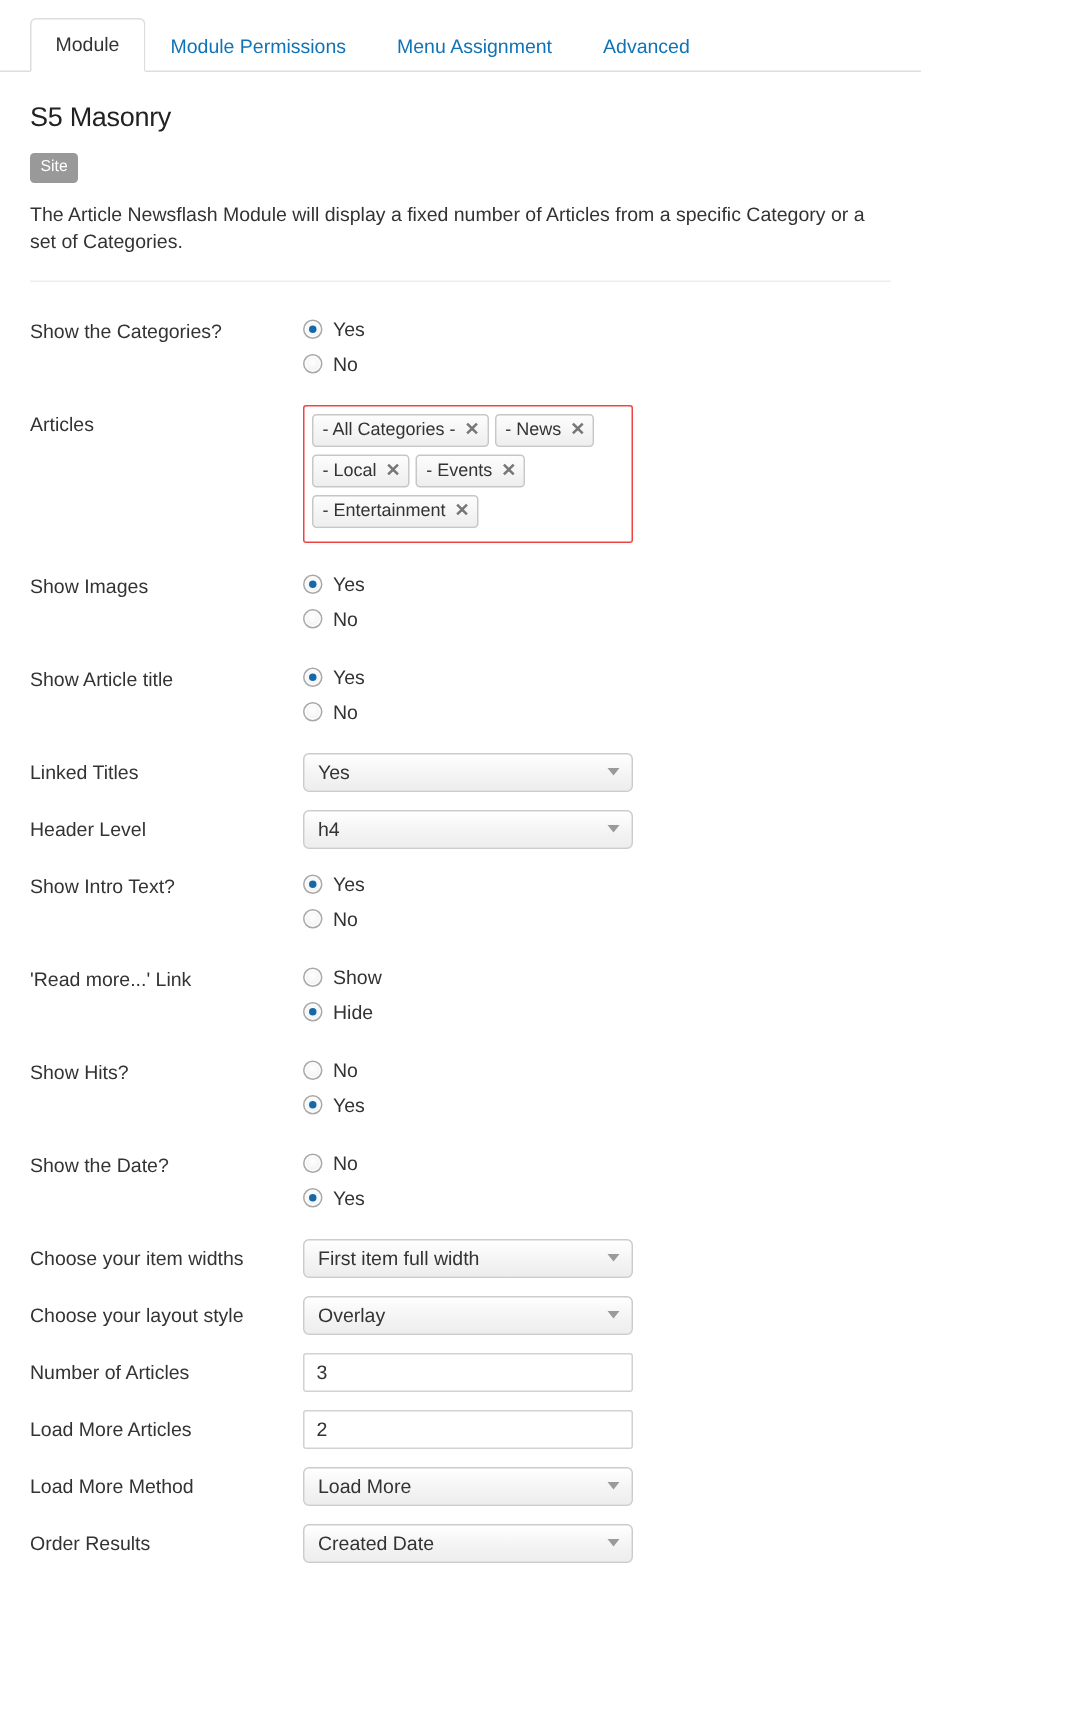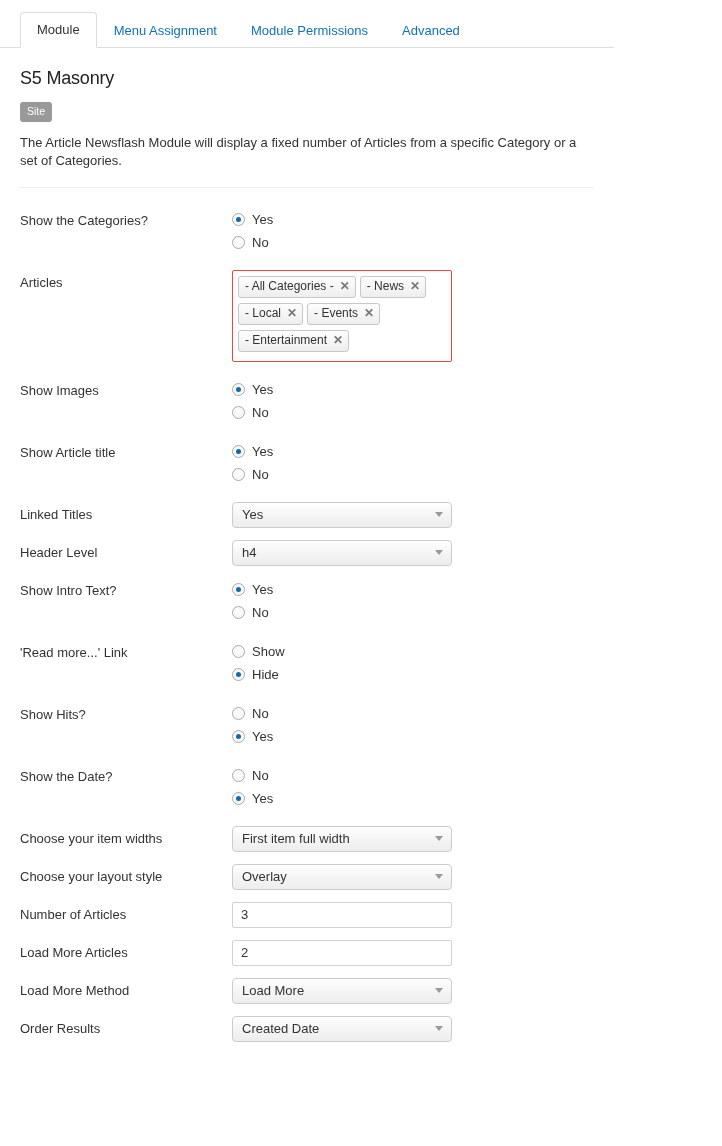--- a/index.html
+++ b/index.html
@@ -82,21 +82,20 @@
 
   
   .form {
     padding: 20px 20px 0 20px;
   }
   .row {
     display: flex;
     align-items: flex-start;
     margin-bottom: 12px;
     min-height: 26px;
-    gap: 30px;
   }
   .row.radio-row { margin-bottom: 16px; }
   .row.chips-row { margin-bottom: 16px; }
   .label {
     width: 182px;
     flex: 0 0 182px;
     font-size: 13px;
     color: #333333;
     padding-top: 4px;
     line-height: 1.35;
@@ -209,22 +208,22 @@
     font-family: "Liberation Sans", sans-serif;
   }
 </style>
 </head>
 <body>
 
 <div id="page">
 
   <div class="tabbar">
       <div class="tab active"><span>Module</span></div>
+      <div class="tab"><span>Module Permissions</span></div>
       <div class="tab"><span>Menu Assignment</span></div>
-      <div class="tab"><span>Module Permissions</span></div>
       <div class="tab"><span>Advanced</span></div>
     </div>
 
   <div class="header">
     <h1 class="module-title">S5 Masonry</h1>
     <div><span class="badge">Site</span></div>
     <p class="module-desc">The Article Newsflash Module will display a fixed number of Articles from a specific Category or a set of Categories.</p>
   </div>
   <hr class="divider">
 

